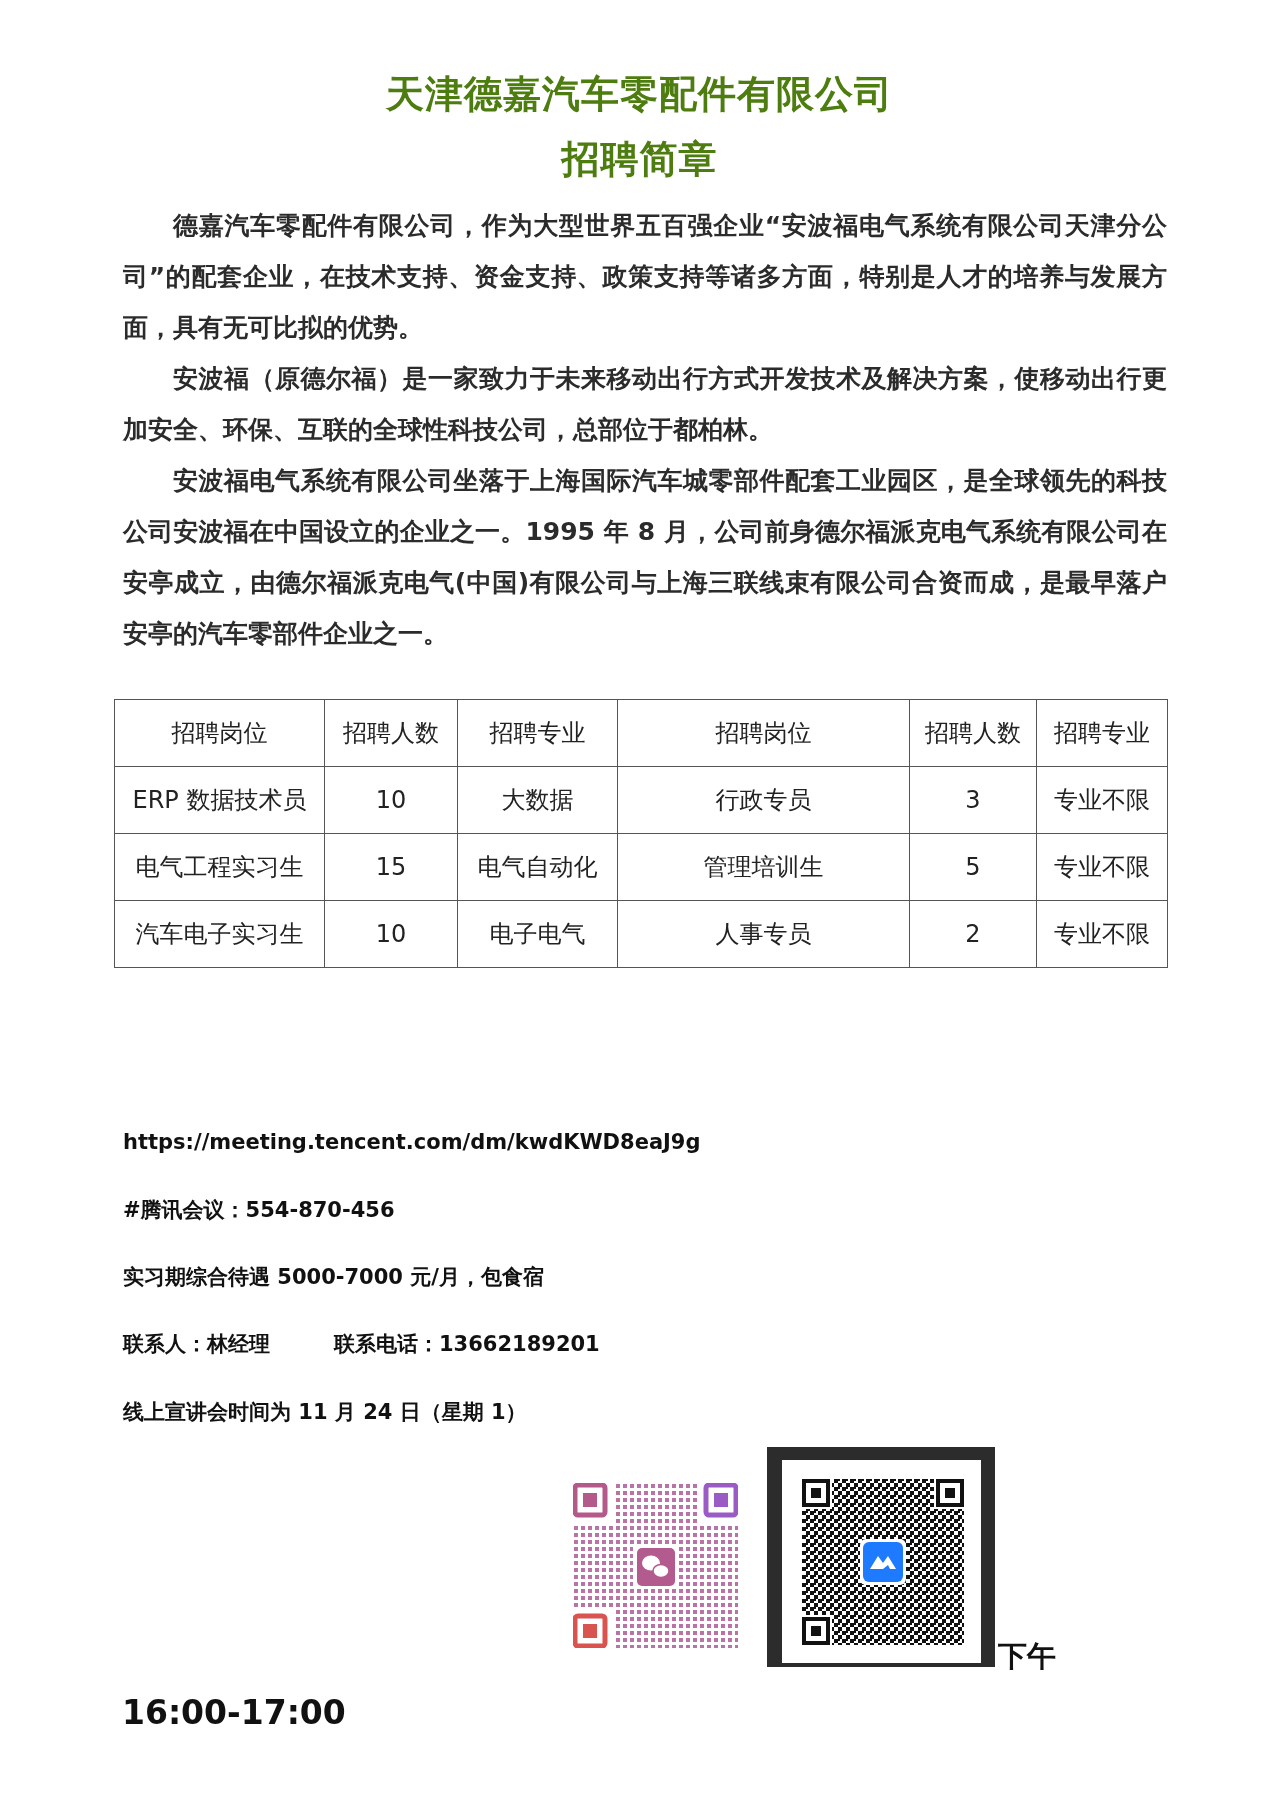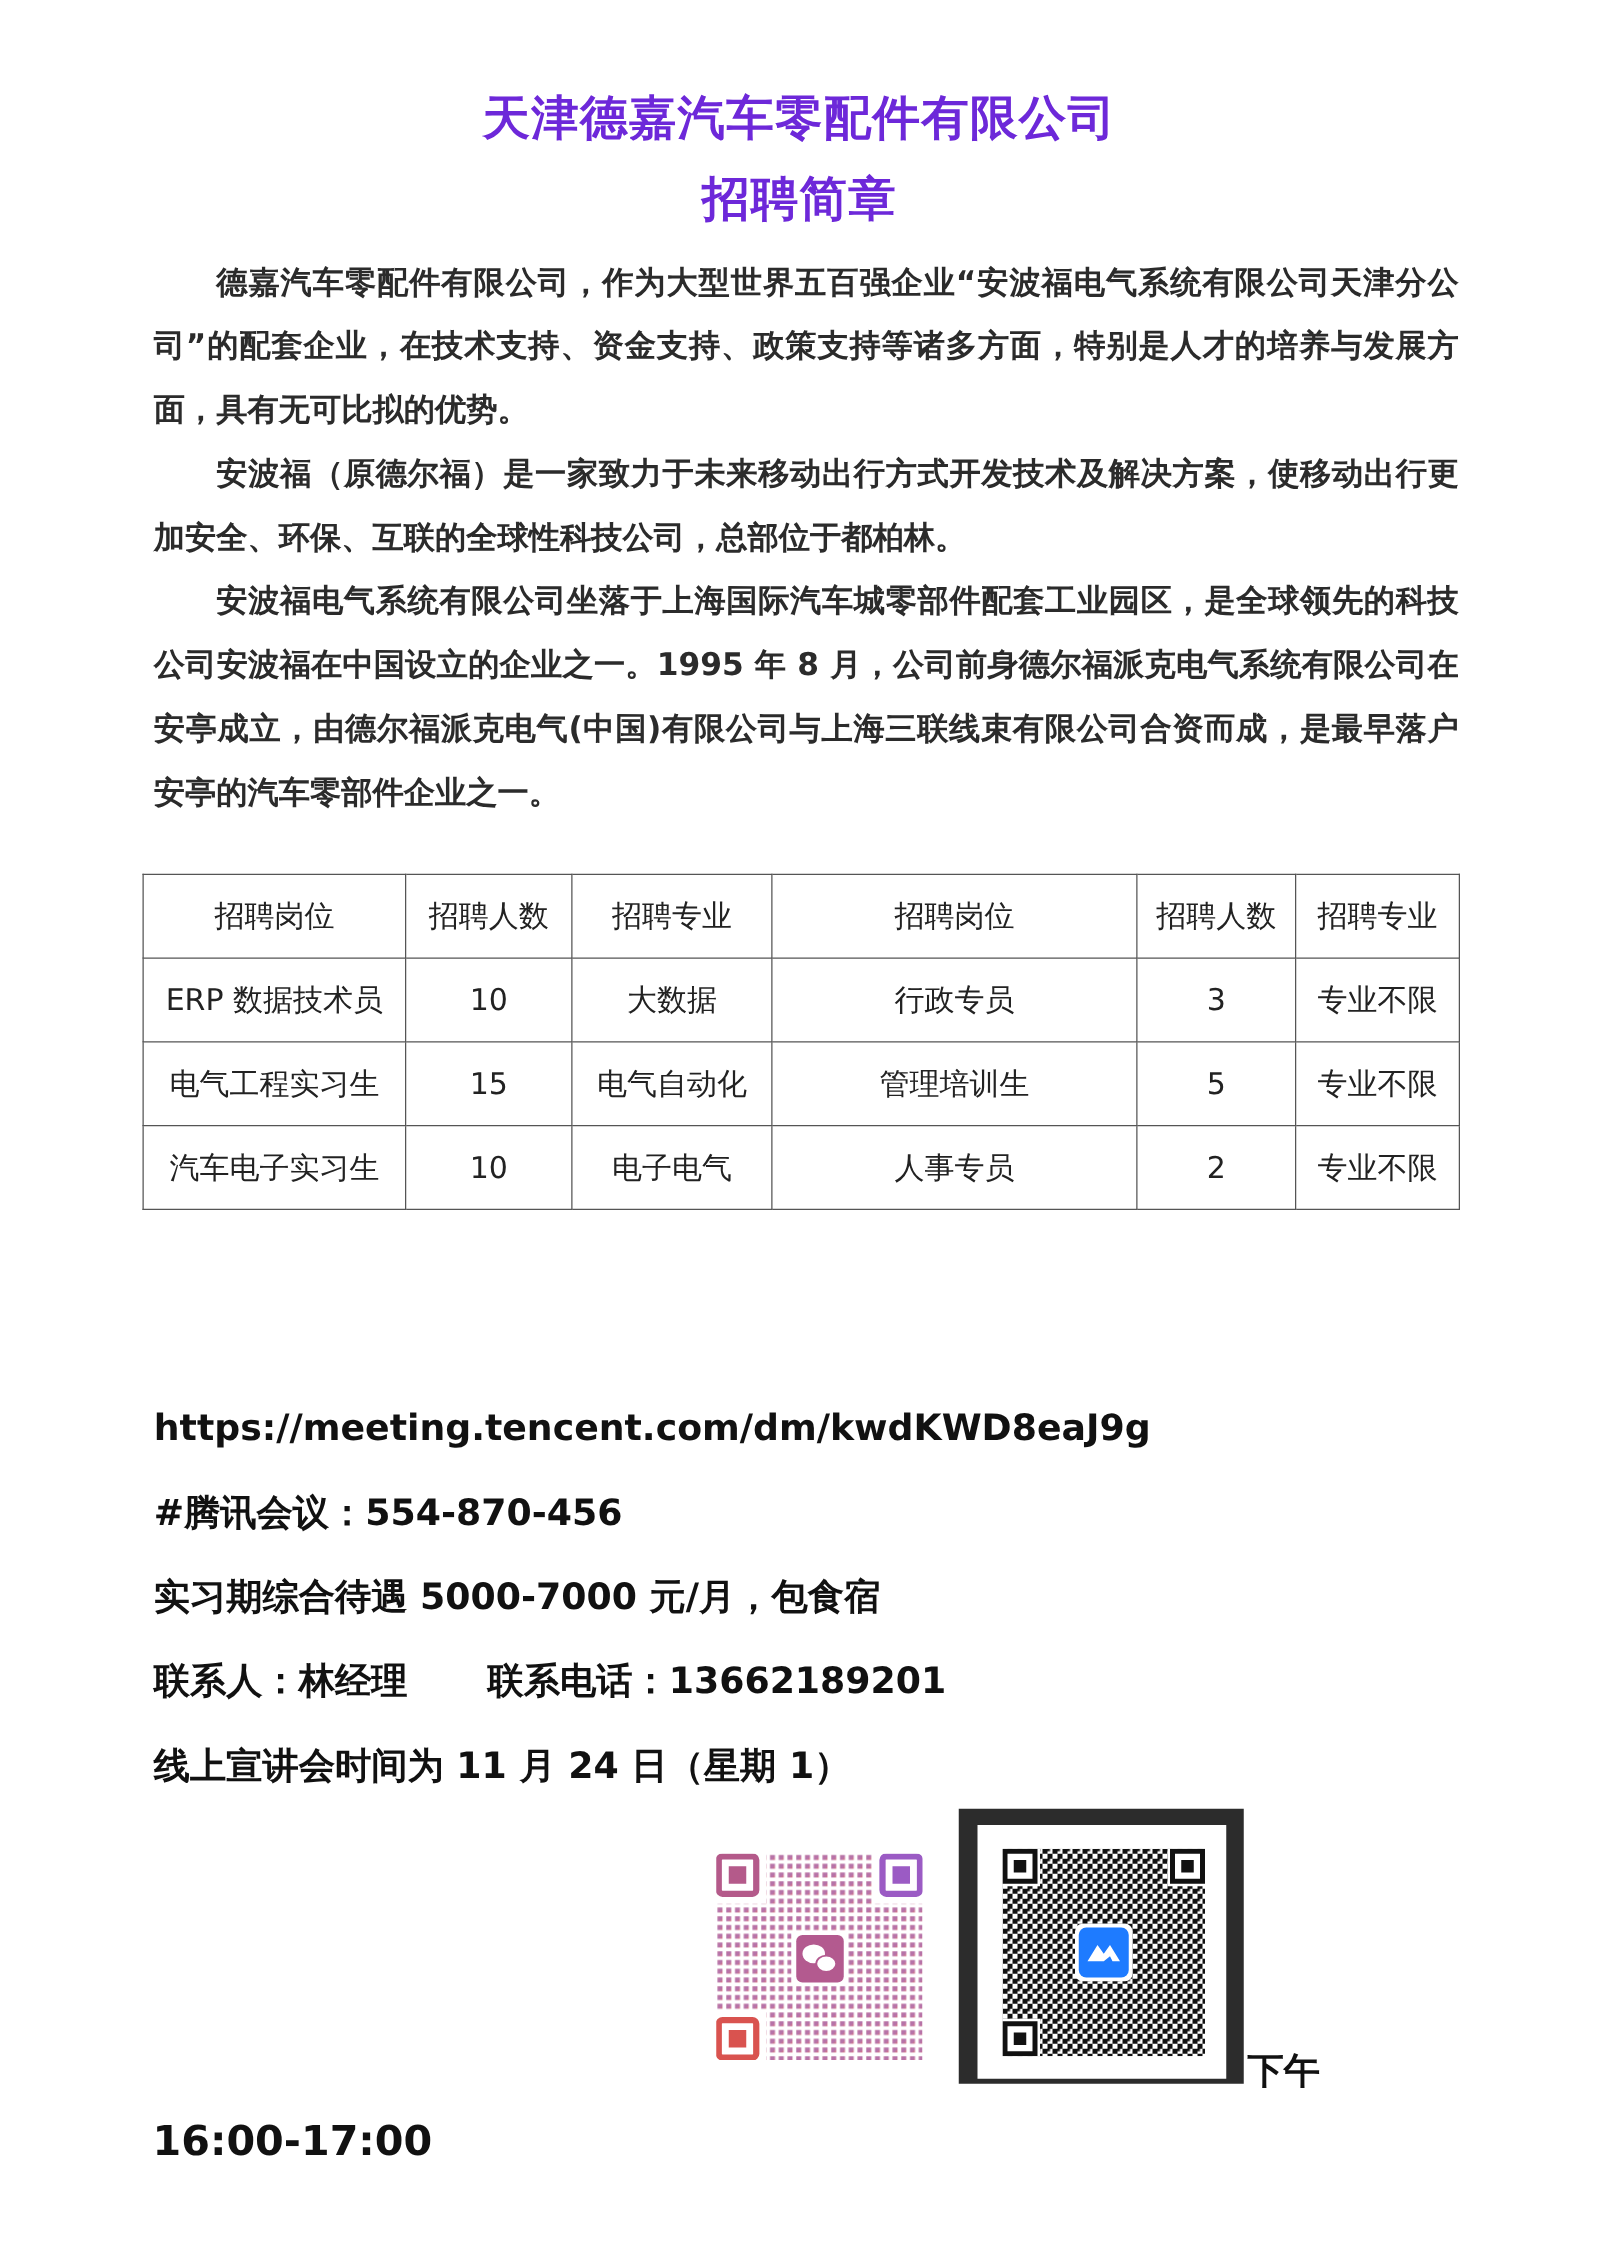--- a/index.html
+++ b/index.html
@@ -2,40 +2,40 @@
 <html><head>
 <meta charset="utf-8">
 <style>
   html, body { margin: 0; padding: 0; }
   body {
     width: 1279px; height: 1809px; background: #ffffff; position: relative; overflow: hidden;
     font-family: "DejaVu Sans", "Liberation Sans", sans-serif; color: #222;
   }
   .abs { position: absolute; }
   .title {
-    left: 0; width: 1279px; text-align: center; font-weight: bold; color: #6d28d9;
+    left: 0; width: 1279px; text-align: center; font-weight: bold; color: #4d7c0f;
     font-size: 38px; line-height: 40px; letter-spacing: 1px;
   }
   .title-1 { top: 74px; }
   .title-2 { top: 139px; }
   .intro {
     left: 123px; width: 1044px; top: 200px; font-size: 25px; line-height: 51px;
     color: #2b2b2b; font-weight: bold; text-align: justify;
   }
   .intro p { margin: 0; text-indent: 2em; }
   table.jobs {
     position: absolute; left: 114px; top: 699px; width: 1053px; border-collapse: collapse;
     table-layout: fixed; font-size: 24px; color: #222; padding-left: 40px;
   }
   table.jobs td {
     border: 1.5px solid #555; height: 66px; text-align: center; vertical-align: middle;
     padding: 0; white-space: nowrap; overflow: hidden;
   }
   .info {
-    left: 123px; font-size: 29px; font-weight: bold; color: #111; white-space: nowrap; line-height: 40px;
+    left: 123px; font-size: 21px; font-weight: bold; color: #111; white-space: nowrap; line-height: 40px;
   }
   .info .gap { display: inline-block; width: 64px; }
   .qr-wechat { left: 573px; top: 1483px; width: 165px; height: 165px; }
   .qr-frame {
     left: 767px; top: 1447px; width: 228px; height: 220px; box-sizing: border-box;
     border-style: solid; border-color: #2c2c2c; border-width: 13px 14px 4px 15px; background: #fff;
   }
   .qr-meeting { left: 802px; top: 1479px; width: 162px; height: 166px; }
   .afternoon { left: 998px; top: 1638px; font-size: 29px; font-weight: bold; color: #111; line-height: 36px; }
   .time { left: 122px; top: 1694px; font-size: 33px; font-weight: bold; color: #111; line-height: 38px; }

